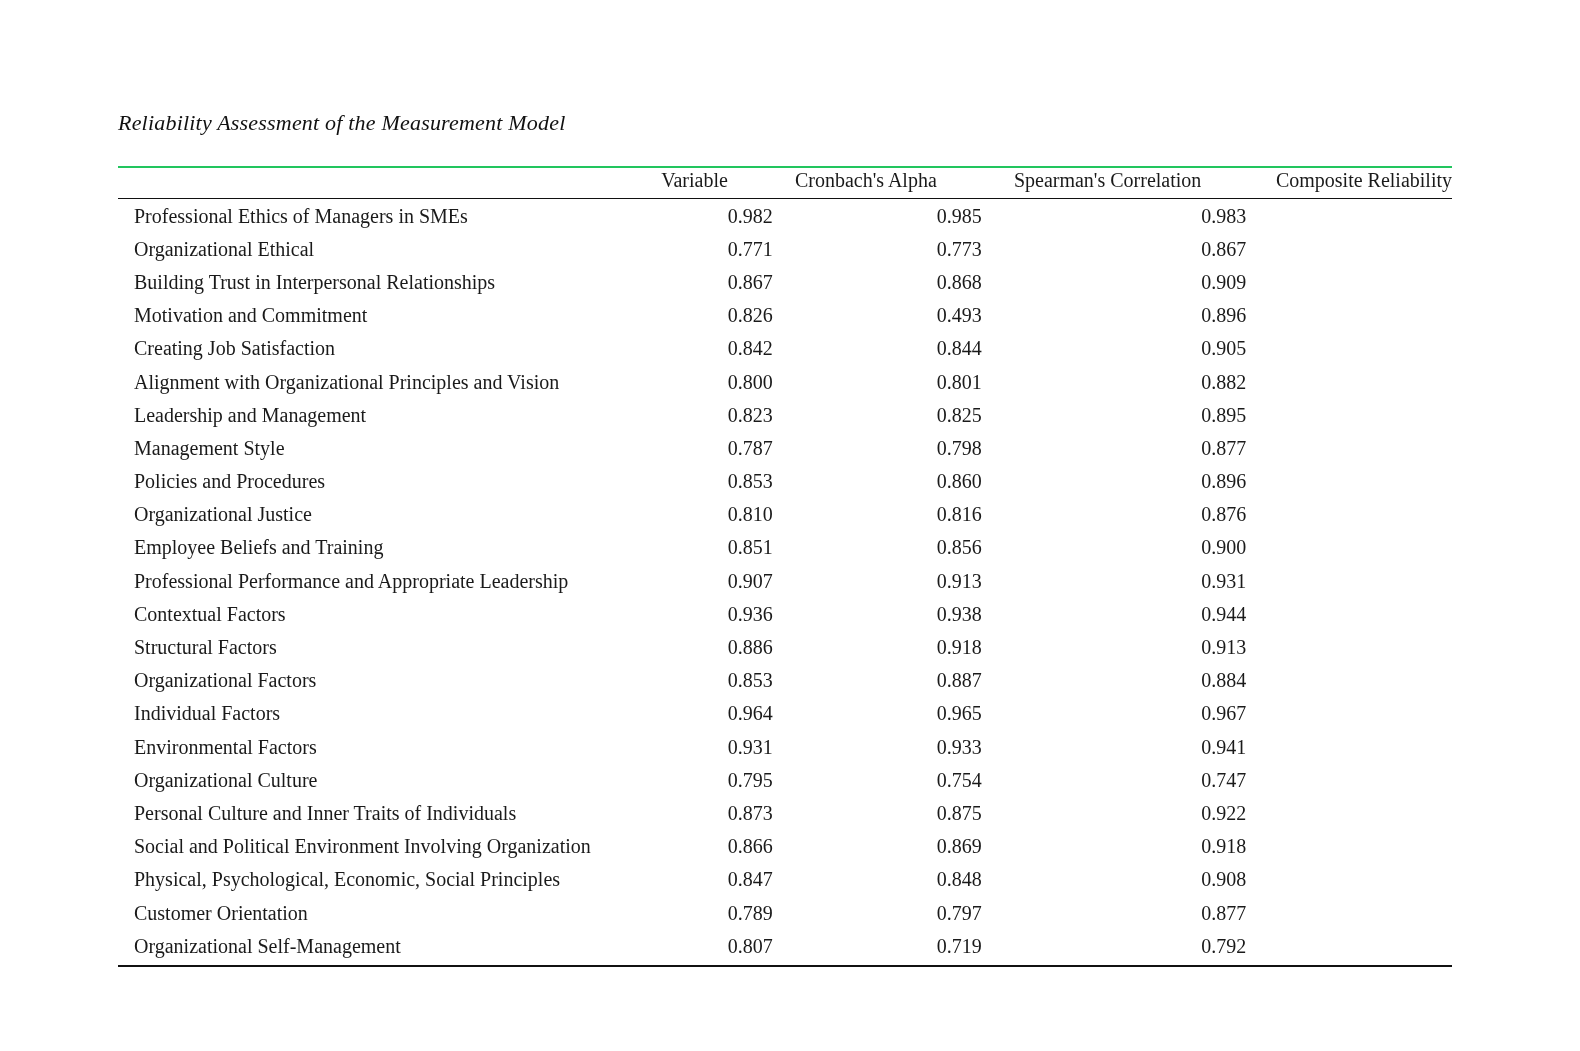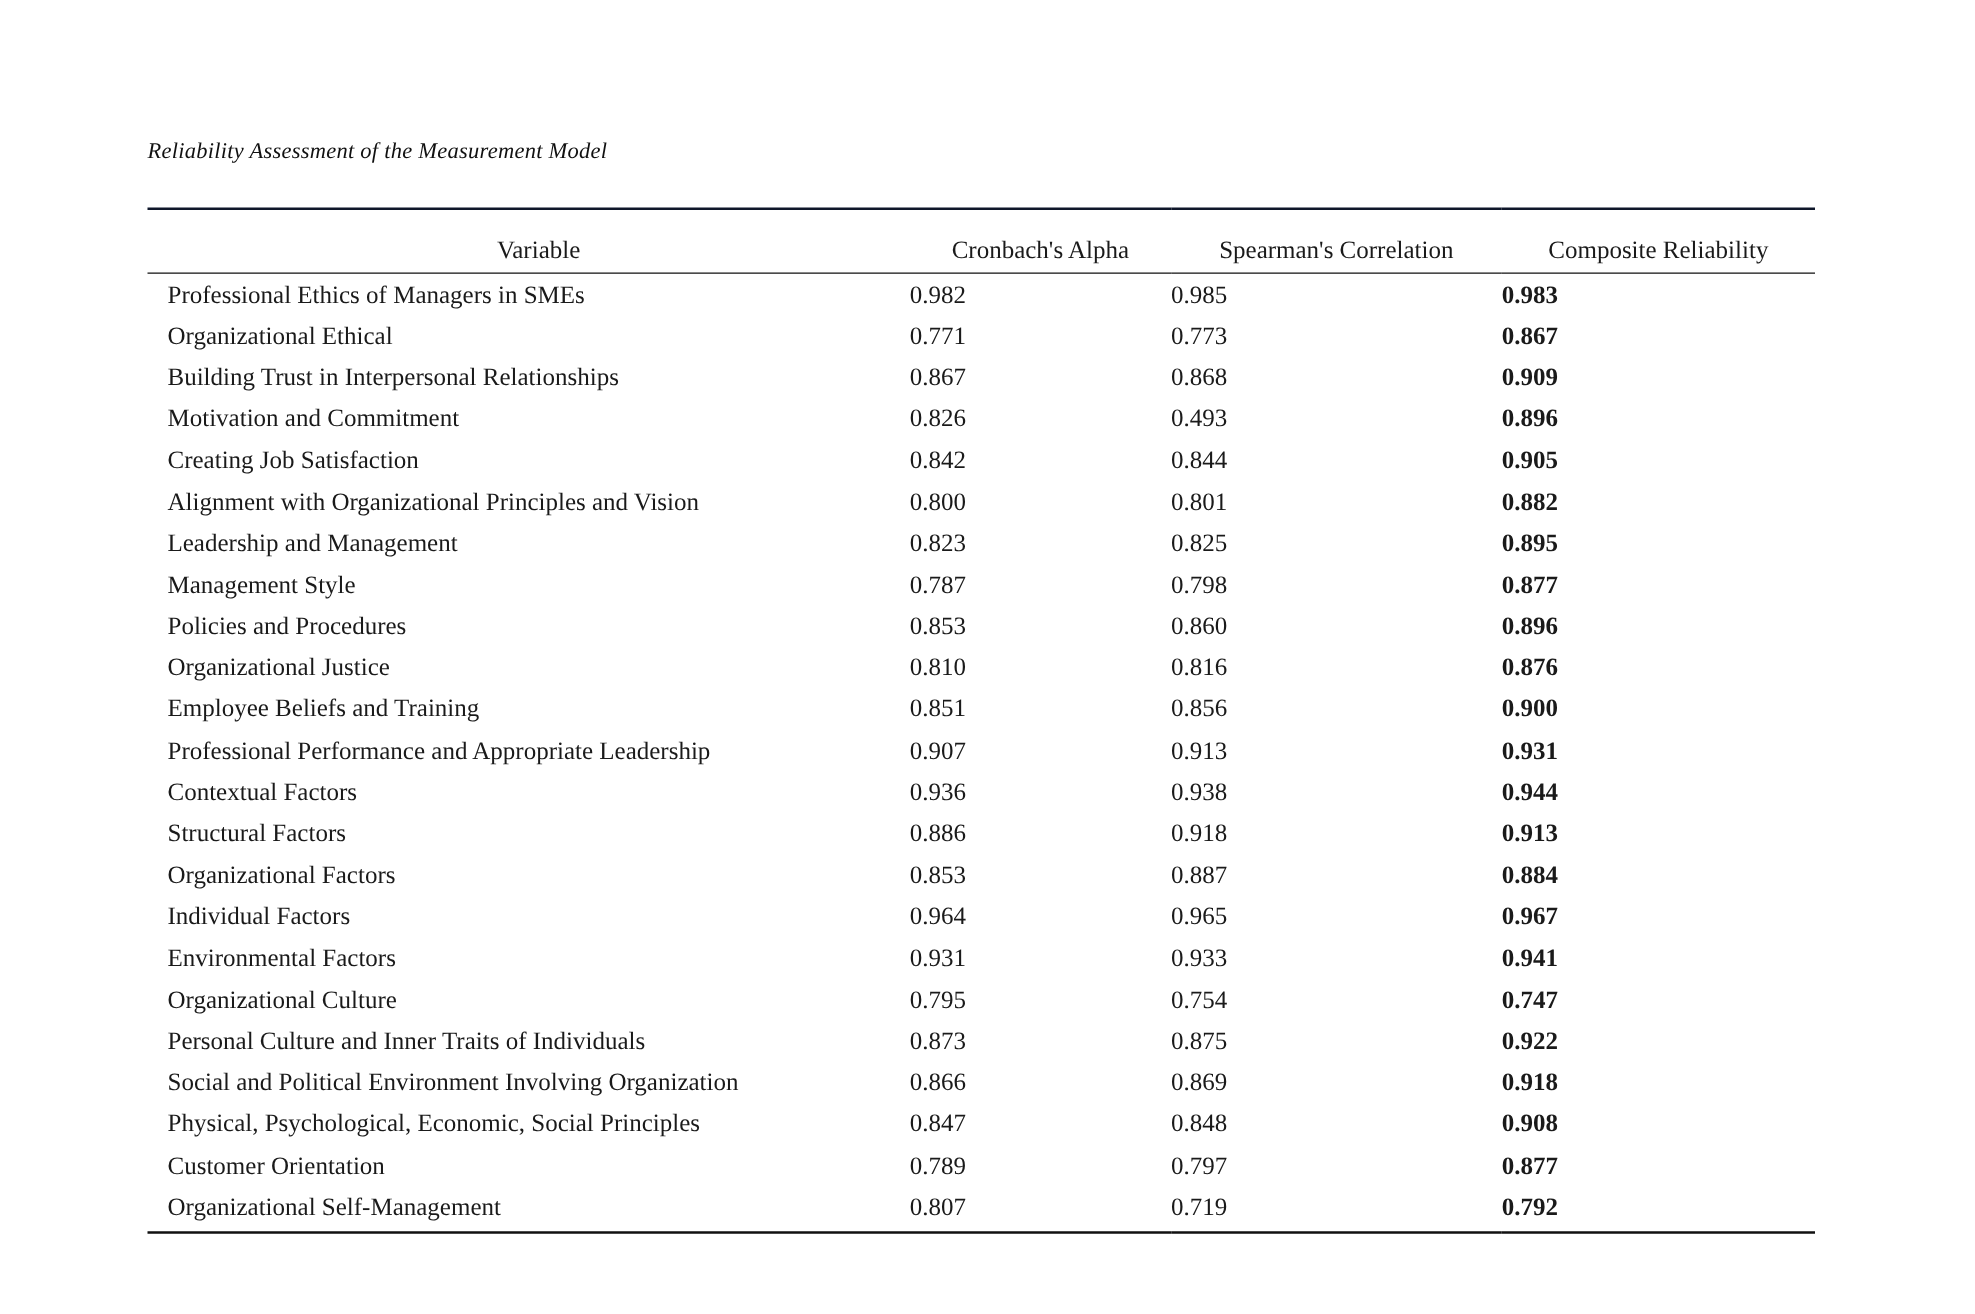--- a/index.html
+++ b/index.html
@@ -21,59 +21,59 @@
     top: 0;
     width: 1580px;
     height: 1051px;
     background: #ffffff;
   }
   .caption {
     position: absolute;
     left: 118px;
     top: 110px;
     font-style: italic;
-    font-size: 18px;
+    font-size: 22px;
     letter-spacing: 0.2px;
     color: #111111;
     white-space: nowrap;
   }
   .table-wrap {
     position: absolute;
     left: 118px;
     top: 166px;
     width: 1334px;
   }
   table.reliability {
     border-collapse: collapse;
     width: 100%;
     font-size: 20px;
     line-height: 1.0;
   }
   table.reliability thead th {
     font-weight: normal;
-    text-align: center;
-    padding: 22px 0 8px 0;
-    border-top: 2px solid #0f172a;
+    text-align: right;
+    padding: 2px 0 8px 0;
+    border-top: 2px solid #22c55e;
     border-bottom: 1px solid #111111;
     white-space: nowrap;
   }
   table.reliability tbody td {
     padding: 6.6px 0 6.6px 0;
     text-align: left;
     white-space: nowrap;
     border: none;
   }
   table.reliability tbody tr:last-child td {
     border-bottom: 2px solid #111111;
     padding-bottom: 9px;
   }
   .col-var   { width: 600px; padding-left: 16px !important; }
   .col-alpha { width: 212px; margin-left: 43px; }
   .col-spear { width: 268px; }
-  .col-comp  { width: 254px; font-weight: bold; }
+  .col-comp  { width: 254px; }
   th.col-var { padding-left: 16px !important; }
 </style>
 </head>
 <body>
 
 <div class="page">
 
   <div class="caption">Reliability Assessment of the Measurement Model</div>
 
   <div class="table-wrap">

